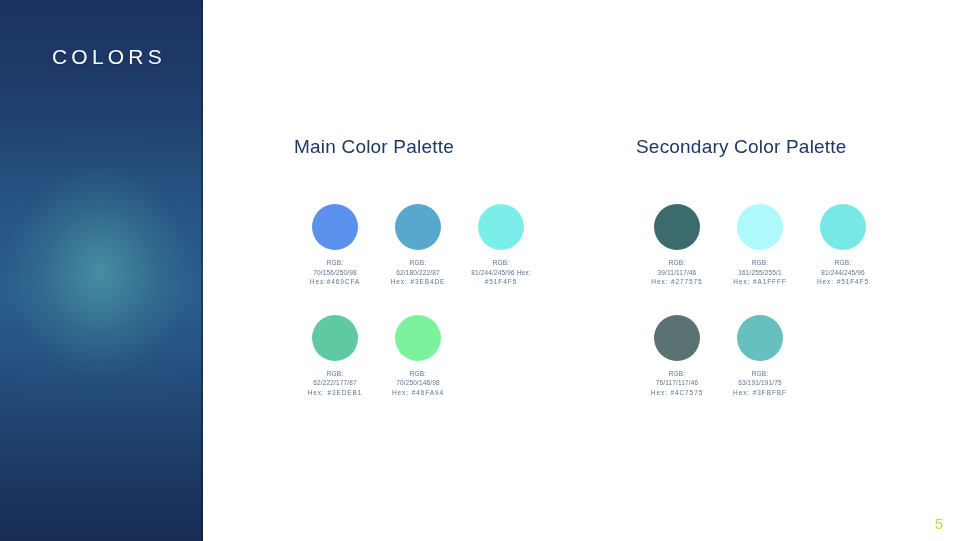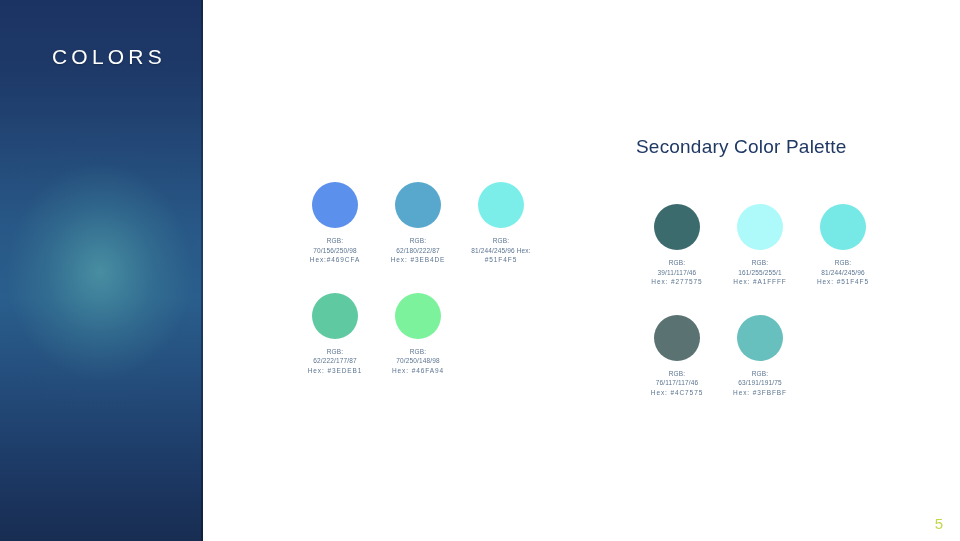--- a/index.html
+++ b/index.html
@@ -126,20 +126,21 @@
 <body>
 
 <div class="slide">
 
   <div class="sidebar"></div>
   <div class="sidebar-edge"></div>
 
   <div class="slide-title">COLORS</div>
 
   <div class="palette main">
+    <div class="palette-heading" style="color: rgb(31, 56, 100);">Main Color Palette</div>
     <div class="swatch-row row-1">
         <div class="swatch">
           <div class="swatch-dot" style="background: rgb(91, 144, 237);"></div>
           <div class="swatch-caption" style="color: rgb(91, 116, 144);"><div>RGB:</div><div>70/156/250/98</div><div class="hexline">Hex:#469CFA</div></div>
         </div>
         <div class="swatch">
           <div class="swatch-dot" style="background: rgb(88, 168, 206);"></div>
           <div class="swatch-caption" style="color: rgb(91, 116, 144);"><div>RGB:</div><div>62/180/222/87</div><div class="hexline">Hex: #3EB4DE</div></div>
         </div>
         <div class="swatch">

